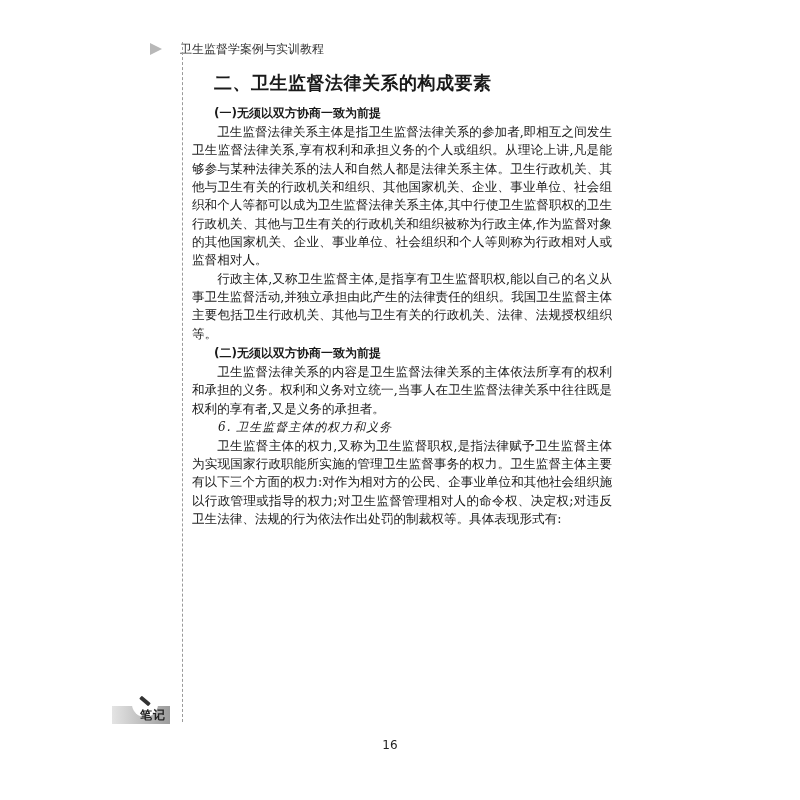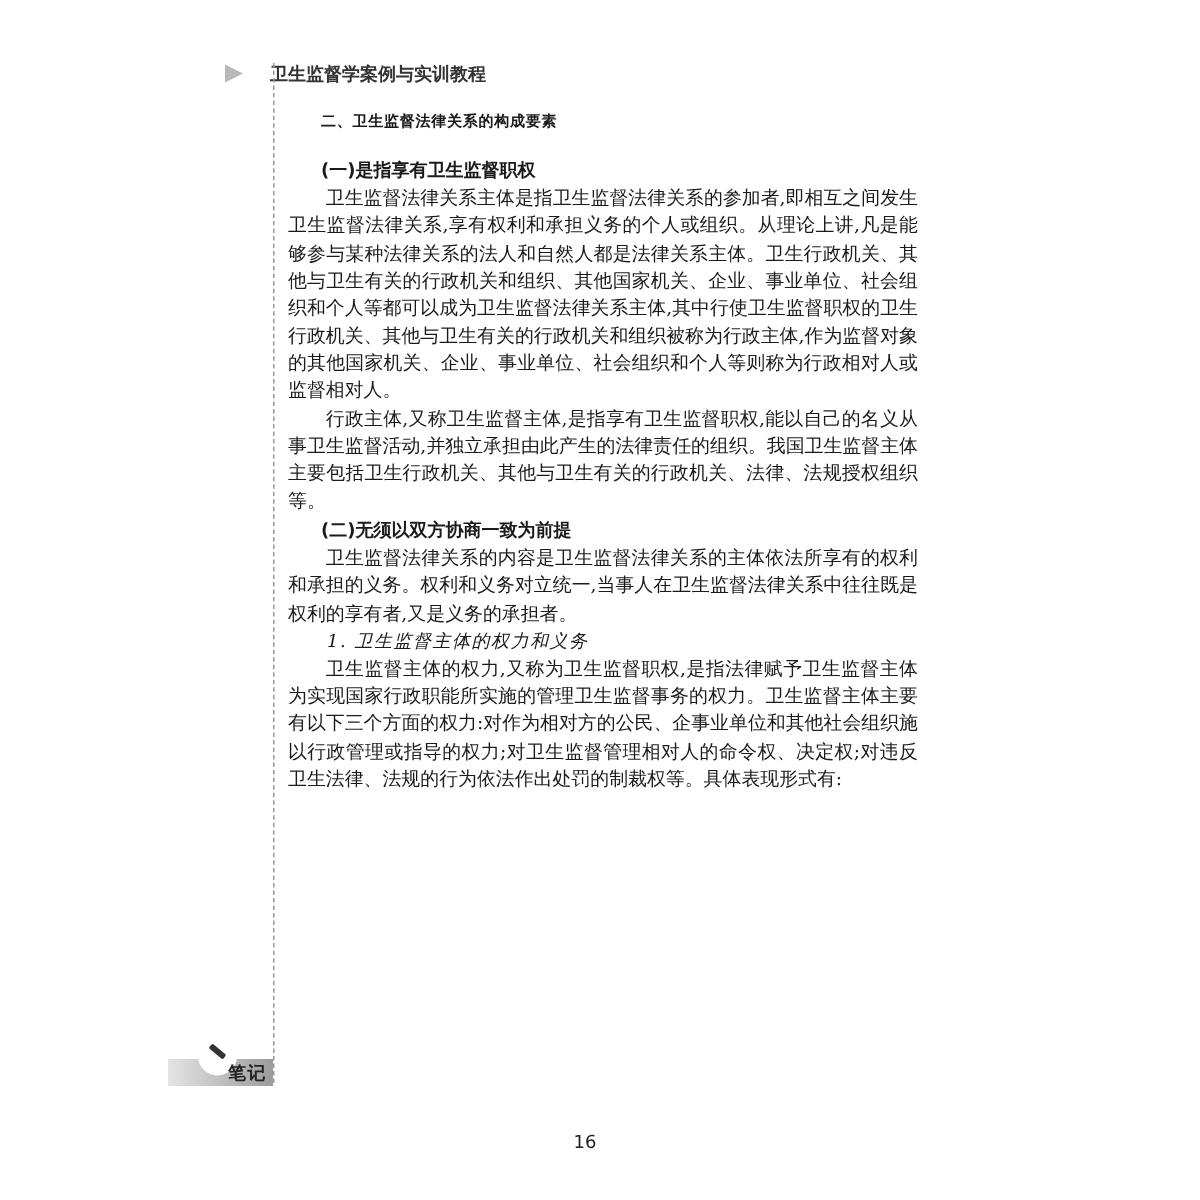--- a/index.html
+++ b/index.html
@@ -3,68 +3,68 @@
 <meta charset="utf-8">
 <style>
   html, body { margin: 0; padding: 0; background: #ffffff; }
   body { width: 800px; height: 800px; position: relative; overflow: hidden;
          font-family: "DejaVu Serif", "Liberation Serif", serif; color: #1a1a1a; }
   .page { position: absolute; left: 0; top: 0; width: 800px; height: 800px; background: #fff; }
 
   .header { position: absolute; left: 150px; top: 40px; height: 18px; display: flex; align-items: center; }
   .header-arrow { width: 0; height: 0; border-top: 6px solid transparent; border-bottom: 6px solid transparent;
                   border-left: 12px solid #b8b8b8; margin-right: 10px; }
-  .header-title { font-size: 12px; color: #333; letter-spacing: 0px; margin-left: 8px; font-weight: bold; }
+  .header-title { font-size: 12px; color: #333; letter-spacing: 0px; margin-left: 8px; }
 
   .dash-line { position: absolute; left: 182px; top: 42px; height: 680px; border-left: 1px dashed #9a9a9a; }
 
   .content { position: absolute; left: 192px; top: 64px; width: 420px; font-size: 12.6px; line-height: 18.35px;
              text-align: justify; }
   .content p { margin: 0; }
   .indent { text-indent: 2em; }
-  .h2 { font-family: Liberation Mono, monospace; font-size: 10px; font-weight: bold;
+  .h2 { font-family: Liberation Sans, sans-serif; font-size: 18px; font-weight: bold;
         margin: 9px 0 10px 0 !important; padding-left: 22px; line-height: 20px; letter-spacing: 0.5px; }
   .h3 { font-family: "DejaVu Sans", "Liberation Sans", sans-serif; font-size: 12px; font-weight: bold;
         padding-left: 22px; line-height: 20px; }
   .h4 { padding-left: 26px; font-size: 12px; font-style: italic; letter-spacing: 1px; }
 
-  .note-tab { position: absolute; left: 112px; top: 706px; width: 70px; height: 18px;
+  .note-tab { position: absolute; left: 112px; top: 706px; width: 58px; height: 18px;
               background: linear-gradient(to right, #e4e4e4, #9c9c9c); }
   .note-notch { position: absolute; left: 20px; top: -11px; width: 26px; height: 22px; background: #fff;
                 border-radius: 0 0 14px 14px; }
   .pencil-icon { position: absolute; left: 27px; top: -7px; width: 12px; height: 4px; background: #333;
                  transform: rotate(40deg); border-radius: 1px; }
   .note-label { position: absolute; right: 4px; top: 1px; font-size: 12px; color: #222; font-weight: bold; letter-spacing: 1px; }
 
-  .page-number { position: absolute; left: 0; width: 780px; top: 754px; text-align: center;
+  .page-number { position: absolute; left: 0; width: 780px; top: 738px; text-align: center;
                  font-family: "DejaVu Sans", "Liberation Sans", sans-serif; font-size: 12px; color: #222; }
 </style>
 </head>
 <body>
 
 <div class="page">
 
   <div class="header">
     <span class="header-arrow"></span>
     <span class="header-title">卫生监督学案例与实训教程</span>
   </div>
 
   <div class="dash-line"></div>
 
   <div class="content">
 
     <p class="h2">二、卫生监督法律关系的构成要素</p>
 
-    <p class="h3">(一)是指享有卫生监督职权</p>
+    <p class="h3">(一)无须以双方协商一致为前提</p>
     <p class="indent">卫生监督法律关系主体是指卫生监督法律关系的参加者,即相互之间发生卫生监督法律关系,享有权利和承担义务的个人或组织。从理论上讲,凡是能够参与某种法律关系的法人和自然人都是法律关系主体。卫生行政机关、其他与卫生有关的行政机关和组织、其他国家机关、企业、事业单位、社会组织和个人等都可以成为卫生监督法律关系主体,其中行使卫生监督职权的卫生行政机关、其他与卫生有关的行政机关和组织被称为行政主体,作为监督对象的其他国家机关、企业、事业单位、社会组织和个人等则称为行政相对人或监督相对人。</p>
     <p class="indent">行政主体,又称卫生监督主体,是指享有卫生监督职权,能以自己的名义从事卫生监督活动,并独立承担由此产生的法律责任的组织。我国卫生监督主体主要包括卫生行政机关、其他与卫生有关的行政机关、法律、法规授权组织等。</p>
 
     <p class="h3">(二)无须以双方协商一致为前提</p>
     <p class="indent">卫生监督法律关系的内容是卫生监督法律关系的主体依法所享有的权利和承担的义务。权利和义务对立统一,当事人在卫生监督法律关系中往往既是权利的享有者,又是义务的承担者。</p>
-    <p class="h4">1. 卫生监督主体的权力和义务</p>
+    <p class="h4">6. 卫生监督主体的权力和义务</p>
     <p class="indent">卫生监督主体的权力,又称为卫生监督职权,是指法律赋予卫生监督主体为实现国家行政职能所实施的管理卫生监督事务的权力。卫生监督主体主要有以下三个方面的权力:对作为相对方的公民、企事业单位和其他社会组织施以行政管理或指导的权力;对卫生监督管理相对人的命令权、决定权;对违反卫生法律、法规的行为依法作出处罚的制裁权等。具体表现形式有:</p>
   </div>
 
   <div class="note-tab">
     <div class="note-notch"></div>
     <div class="pencil-icon"></div>
     <span class="note-label">笔记</span>
   </div>
 
   <div class="page-number">16</div>

